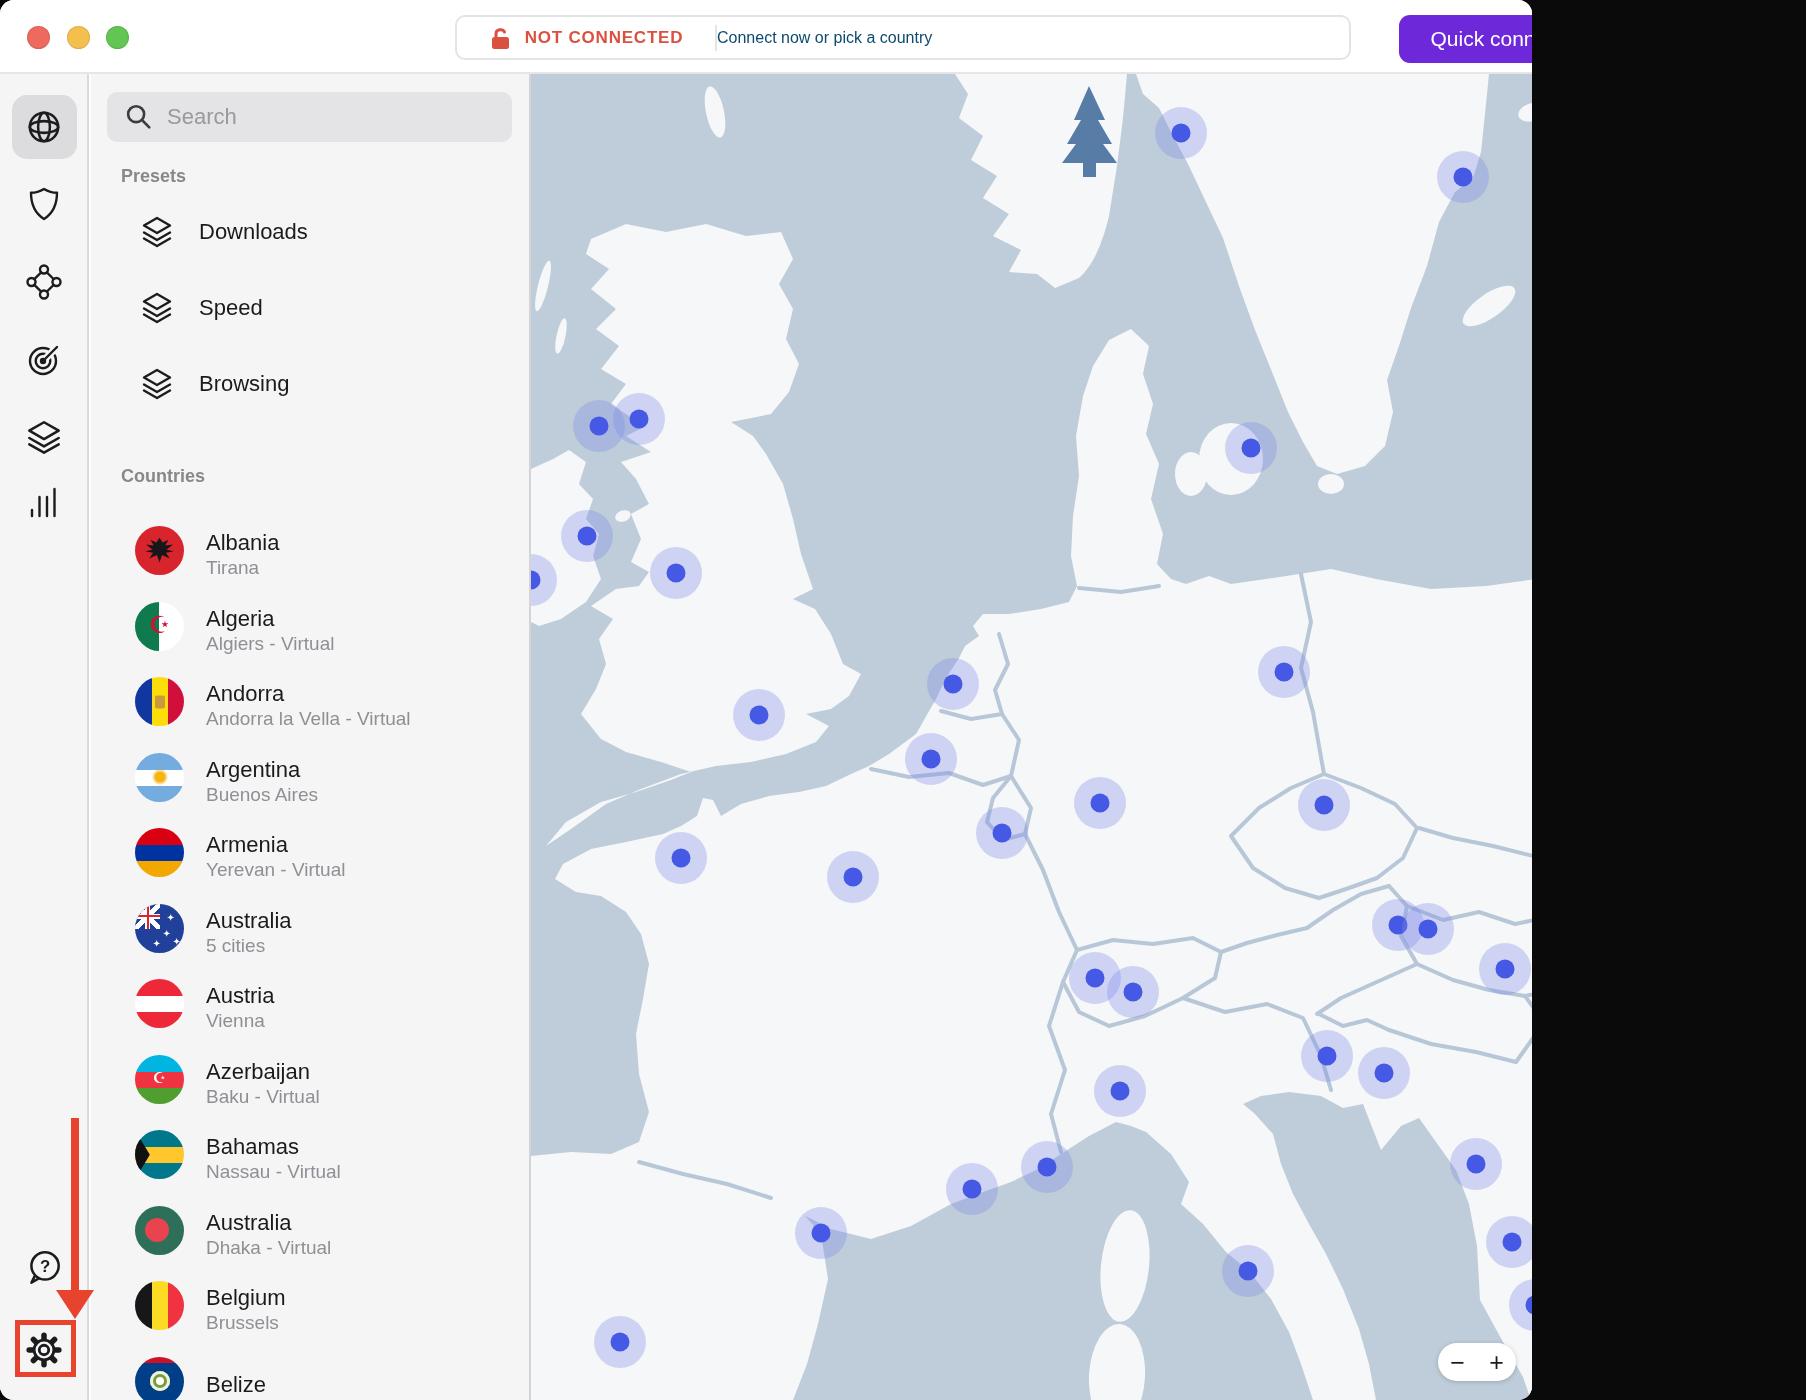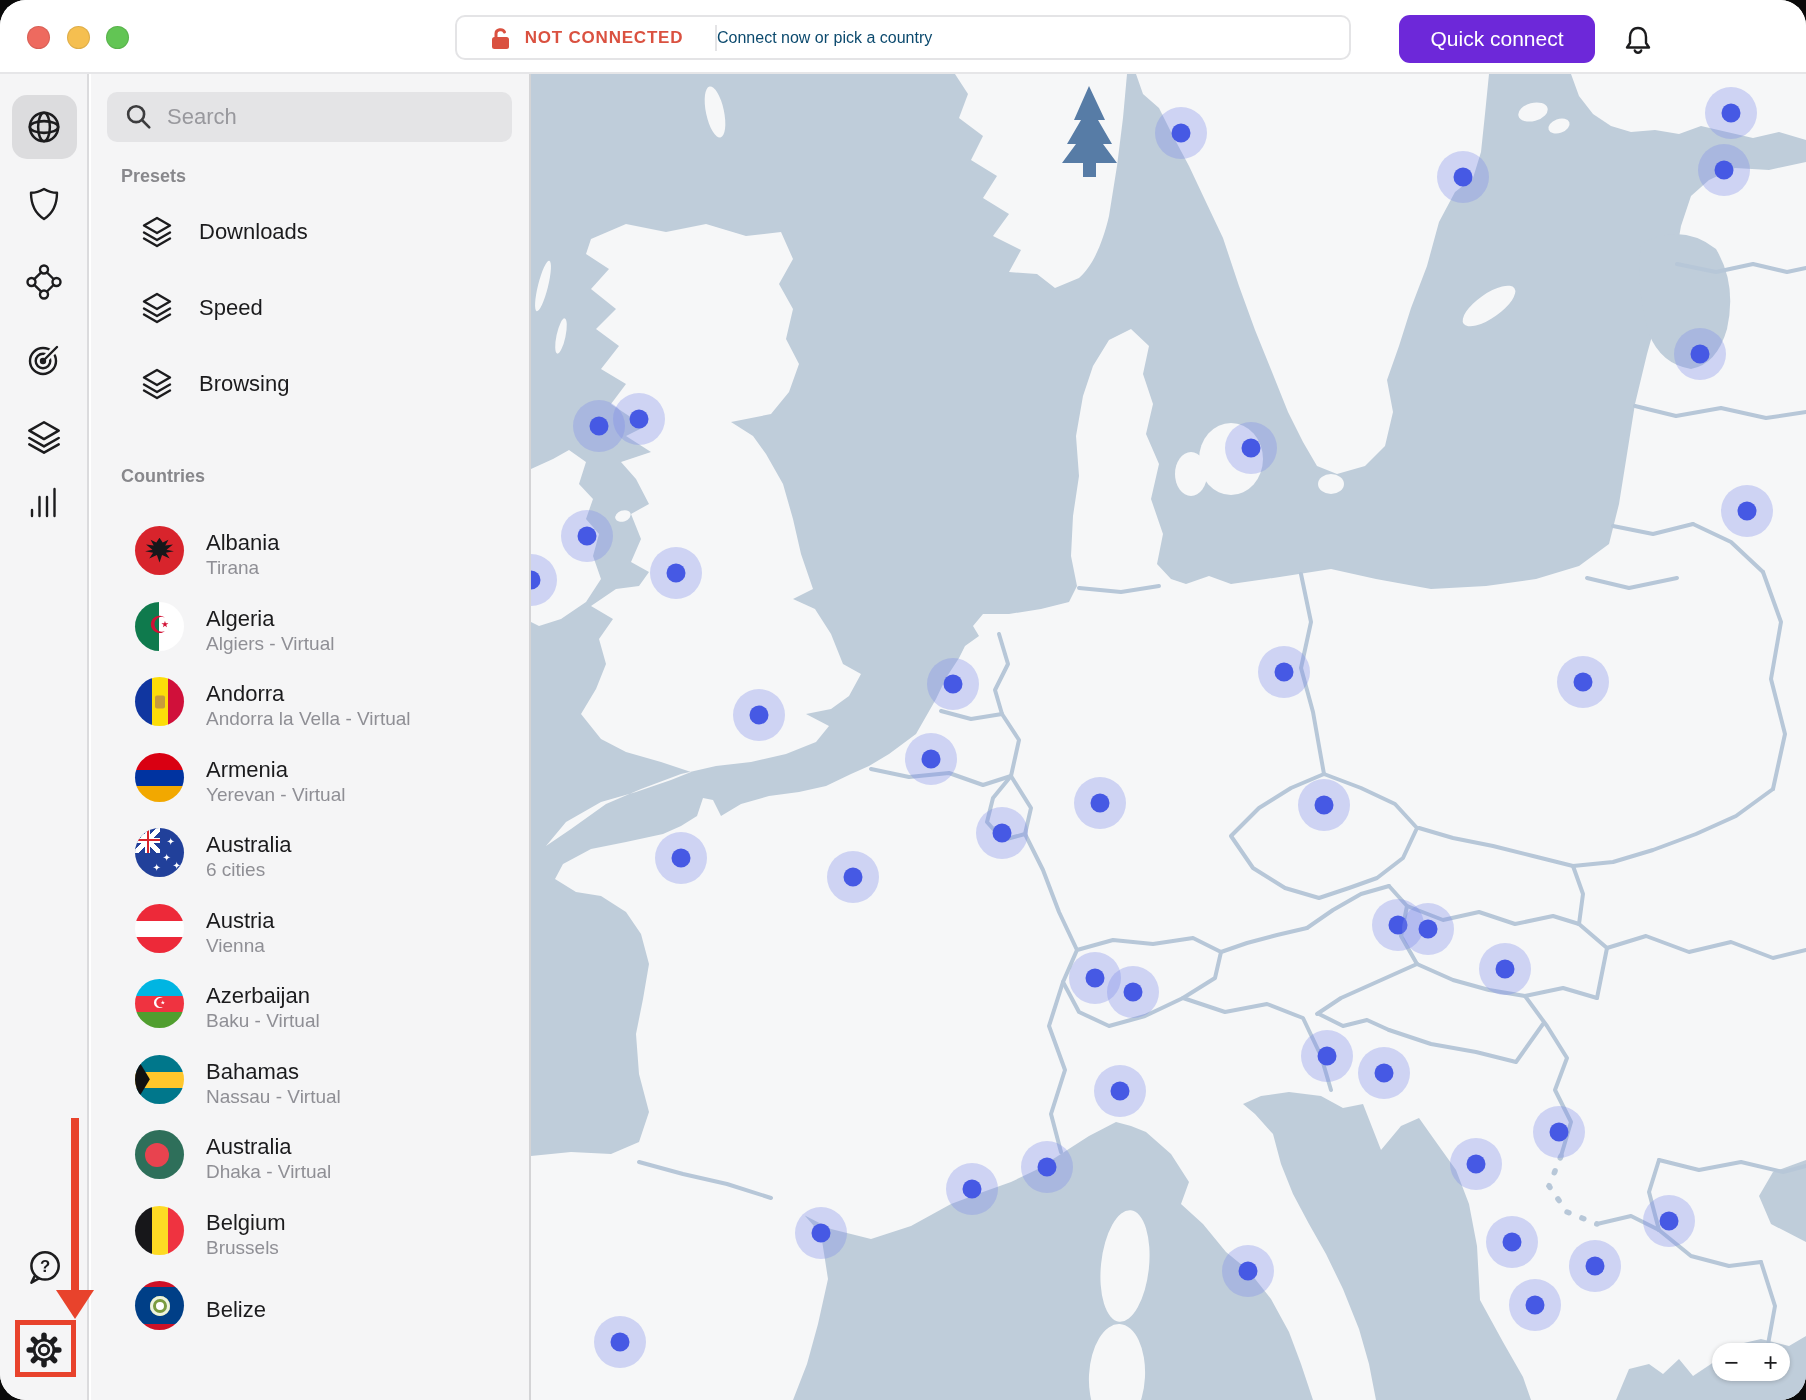--- a/index.html
+++ b/index.html
@@ -1,16 +1,16 @@
 <!DOCTYPE html>
 <html><head>
 <meta charset="utf-8">
 <style>
   html,body{margin:0;padding:0;background:#0a0a0a;font-family:"Liberation Sans","DejaVu Sans",sans-serif;}
-  .window{position:relative;width:1806px;height:1400px;background:#fff;border-radius:26px;overflow:hidden;}
+  .window{position:relative;width:1532px;height:1400px;background:#fff;border-radius:14px;overflow:hidden;}
 
   
   .topbar{position:absolute;left:0;top:0;width:1806px;height:74px;background:#fff;border-bottom:2px solid #e6e6e8;box-sizing:border-box;}
   .traffic{position:absolute;top:26px;width:23px;height:23px;border-radius:50%;box-shadow:inset 0 0 0 1px rgba(0,0,0,.09);}
   .t-red{left:27px;background:#ee6a5f;}
   .t-yellow{left:67px;background:#f5bf50;}
   .t-green{left:106px;background:#62c554;}
   .status-pill{position:absolute;left:455px;top:15px;width:896px;height:45px;border:2px solid #e4e4e6;border-radius:10px;box-sizing:border-box;display:flex;align-items:center;background:#fff;}
   .status-cell{width:258px;display:flex;align-items:center;justify-content:center;gap:12px;}
   .status-text{color:#da5140;font-weight:bold;font-size:17px;letter-spacing:.8px;}
@@ -251,31 +251,38 @@
           </div>
         </div>
         <div class="country-row">
           <div class="flag flag-andorra"></div>
           <div class="country-texts">
             <div class="country-name">Andorra</div>
             <div class="country-city">Andorra la Vella - Virtual</div>
           </div>
         </div>
         <div class="country-row">
+          <div class="flag flag-argentina"></div>
+          <div class="country-texts">
+            <div class="country-name">Argentina</div>
+            <div class="country-city">Buenos Aires</div>
+          </div>
+        </div>
+        <div class="country-row">
           <div class="flag flag-armenia"></div>
           <div class="country-texts">
             <div class="country-name">Armenia</div>
             <div class="country-city">Yerevan - Virtual</div>
           </div>
         </div>
         <div class="country-row">
           <div class="flag flag-australia"></div>
           <div class="country-texts">
             <div class="country-name">Australia</div>
-            <div class="country-city">6 cities</div>
+            <div class="country-city">5 cities</div>
           </div>
         </div>
         <div class="country-row">
           <div class="flag flag-austria"></div>
           <div class="country-texts">
             <div class="country-name">Austria</div>
             <div class="country-city">Vienna</div>
           </div>
         </div>
         <div class="country-row">

